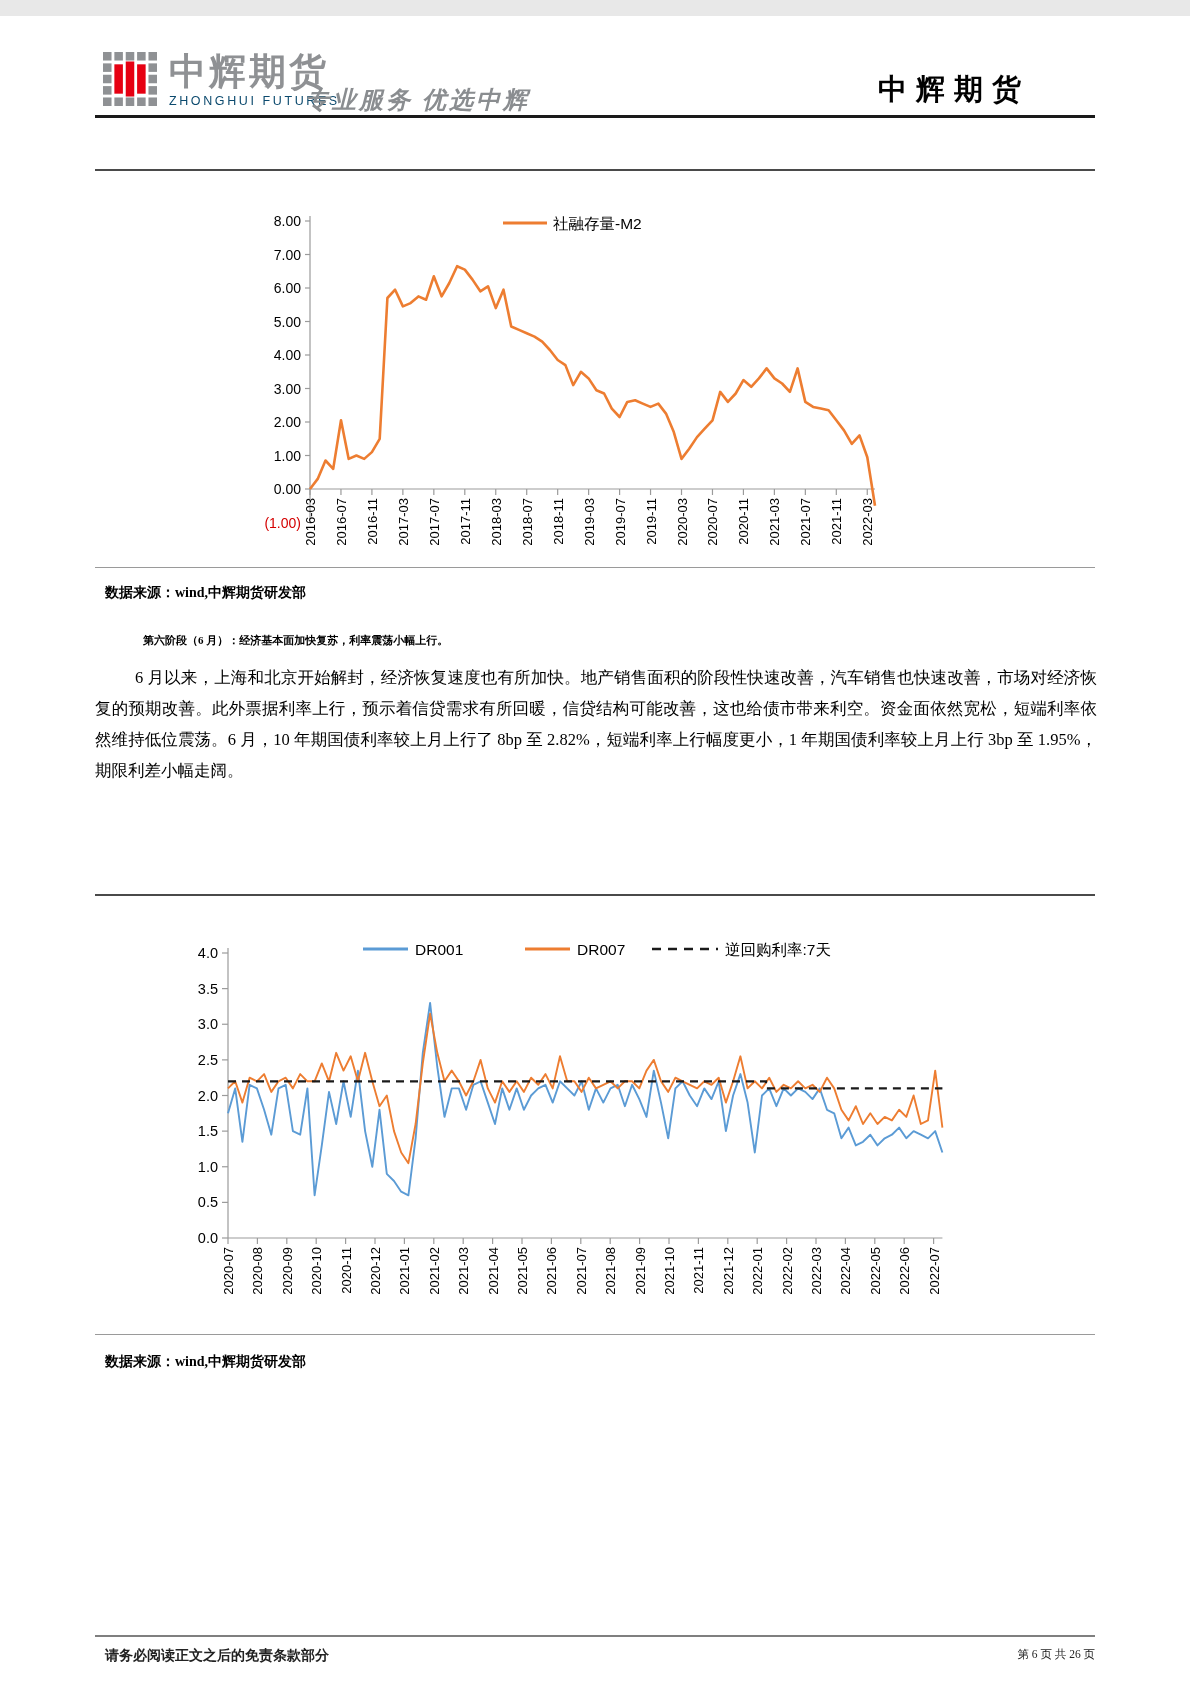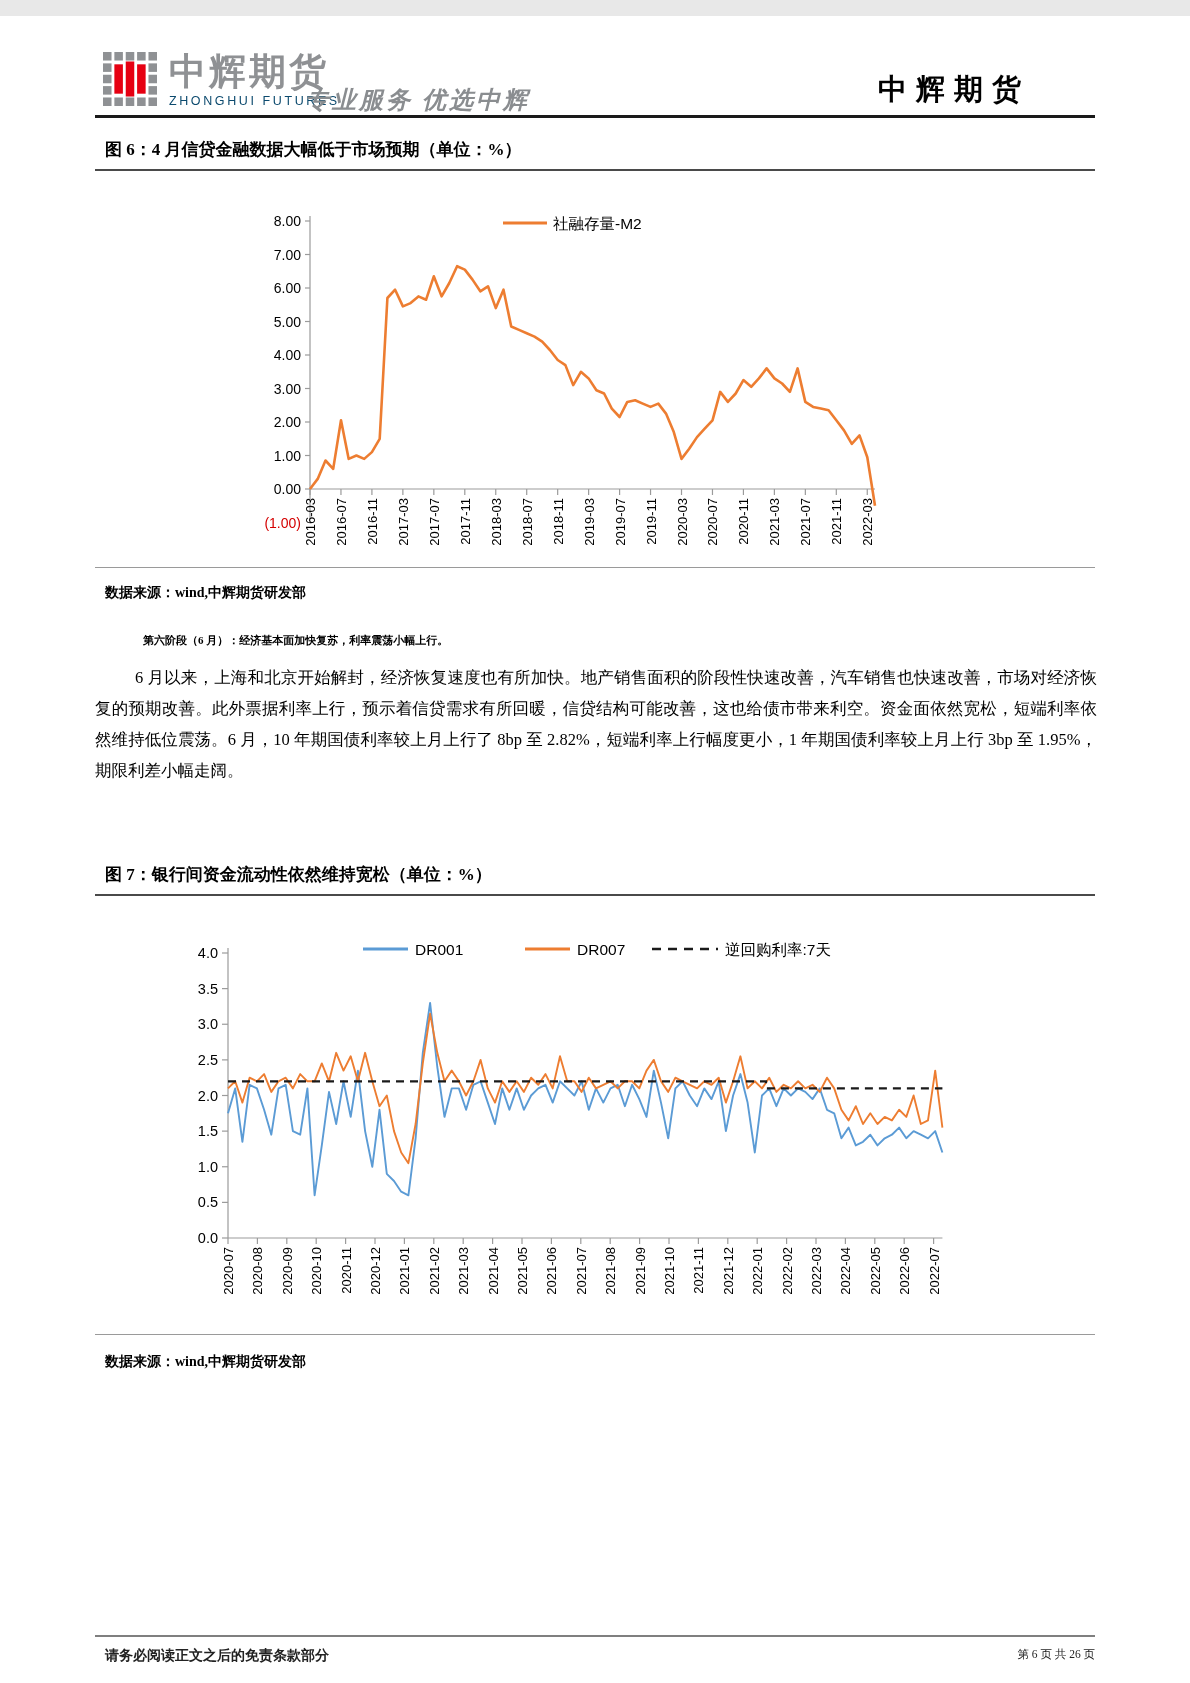--- a/index.html
+++ b/index.html
@@ -66,21 +66,20 @@
     </svg>
     <div class="logo-text">
       <div class="logo-title">中辉期货</div>
       <div class="logo-sub">ZHONGHUI FUTURES</div>
     </div>
   </div>
   <div class="tagline">专业服务 优选中辉</div>
   <div class="section-label">中辉期货</div>
   <div class="header-rule"></div>
 
-  <div class="fig-title" style="top:122px;">图 6：4 月信贷金融数据大幅低于市场预期（单位：%）</div>
   <div class="rule-dark" style="top:153px;"></div>
   <svg id="chart1-svg" class="abs" style="left:230px;top:162px;" width="700" height="385">
       <line x1="80" y1="38" x2="80" y2="344.5" stroke="#9b9b9b" stroke-width="1.2"></line>
       <line x1="80" y1="311" x2="645" y2="311" stroke="#9b9b9b" stroke-width="1.2"></line>
       <line x1="75" y1="43" x2="80" y2="43" stroke="#9b9b9b" stroke-width="1.2"></line>
       <text x="71" y="48" font-size="14" text-anchor="end" fill="#000">8.00</text>
       <line x1="75" y1="76.5" x2="80" y2="76.5" stroke="#9b9b9b" stroke-width="1.2"></line>
       <text x="71" y="81.5" font-size="14" text-anchor="end" fill="#000">7.00</text>
       <line x1="75" y1="110" x2="80" y2="110" stroke="#9b9b9b" stroke-width="1.2"></line>
       <text x="71" y="115" font-size="14" text-anchor="end" fill="#000">6.00</text>
@@ -138,21 +137,20 @@
       <polyline points="80.0,311.0 87.7,300.9 95.5,282.5 103.2,290.9 111.0,242.3 118.7,280.9 126.4,277.5 134.2,280.9 141.9,274.1 149.7,260.8 157.4,120.0 165.1,111.7 172.9,128.4 180.6,125.1 188.4,118.4 196.1,121.7 203.8,98.3 211.6,118.4 219.3,105.0 227.1,88.2 234.8,91.6 242.5,101.6 250.3,113.3 258.0,108.3 265.8,130.1 273.5,111.7 281.2,148.5 289.0,151.9 296.7,155.2 304.5,158.6 312.2,163.6 319.9,172.0 327.7,182.0 335.4,187.1 343.2,207.1 350.9,193.8 358.6,200.4 366.4,212.2 374.1,215.5 381.8,230.6 389.6,239.0 397.3,223.9 405.1,222.2 412.8,225.6 420.5,228.9 428.3,225.6 436.0,235.6 443.8,254.1 451.5,280.9 459.2,270.8 467.0,259.1 474.7,250.7 482.5,242.3 490.2,213.9 497.9,223.9 505.7,215.5 513.4,202.1 521.2,208.8 528.9,200.4 536.6,190.4 544.4,200.4 552.1,205.5 559.9,213.9 567.6,190.4 575.3,223.9 583.1,228.9 590.8,230.6 598.6,232.3 606.3,242.3 614.0,252.4 621.8,265.8 629.5,257.4 637.3,279.2 645.0,327.8" fill="none" stroke="#ED7D31" stroke-width="2.6" stroke-linejoin="round"></polyline>
       <line x1="273" y1="45" x2="317" y2="45" stroke="#ED7D31" stroke-width="3.2"></line>
       <text x="323" y="51" font-size="15.5" text-anchor="start" fill="#000">社融存量-M2</text>
     </svg>
   <div class="rule-light" style="top:551px;"></div>
   <div class="source" style="top:568px;">数据来源：wind,中辉期货研发部</div>
 
   <div class="heading" style="top:617px;">第六阶段（6 月）：经济基本面加快复苏，利率震荡小幅上行。</div>
   <div class="para" style="top:646px;">6 月以来，上海和北京开始解封，经济恢复速度也有所加快。地产销售面积的阶段性快速改善，汽车销售也快速改善，市场对经济恢复的预期改善。此外票据利率上行，预示着信贷需求有所回暖，信贷结构可能改善，这也给债市带来利空。资金面依然宽松，短端利率依然维持低位震荡。6 月，10 年期国债利率较上月上行了 8bp 至 2.82%，短端利率上行幅度更小，1 年期国债利率较上月上行 3bp 至 1.95%，期限利差小幅走阔。</div>
 
-  <div class="fig-title" style="top:847px;">图 7：银行间资金流动性依然维持宽松（单位：%）</div>
   <div class="rule-dark" style="top:878px;"></div>
   <svg id="chart2-svg" class="abs" style="left:158px;top:883px;" width="860" height="425">
       <line x1="70" y1="49" x2="70" y2="339" stroke="#9b9b9b" stroke-width="1.2"></line>
       <line x1="70" y1="339" x2="784.42" y2="339" stroke="#9b9b9b" stroke-width="1.2"></line>
       <line x1="64" y1="54" x2="70" y2="54" stroke="#9b9b9b" stroke-width="1.2"></line>
       <text x="60" y="59" font-size="14.5" text-anchor="end" fill="#000">4.0</text>
       <line x1="64" y1="89.625" x2="70" y2="89.625" stroke="#9b9b9b" stroke-width="1.2"></line>
       <text x="60" y="94.625" font-size="14.5" text-anchor="end" fill="#000">3.5</text>
       <line x1="64" y1="125.25" x2="70" y2="125.25" stroke="#9b9b9b" stroke-width="1.2"></line>
       <text x="60" y="130.25" font-size="14.5" text-anchor="end" fill="#000">3.0</text>

